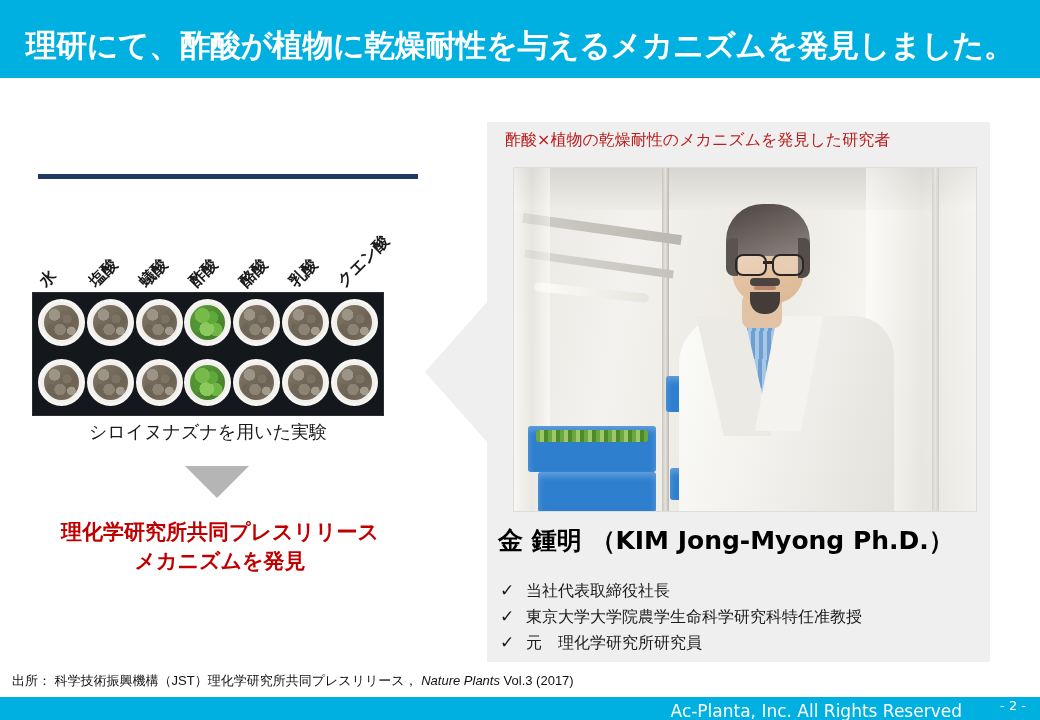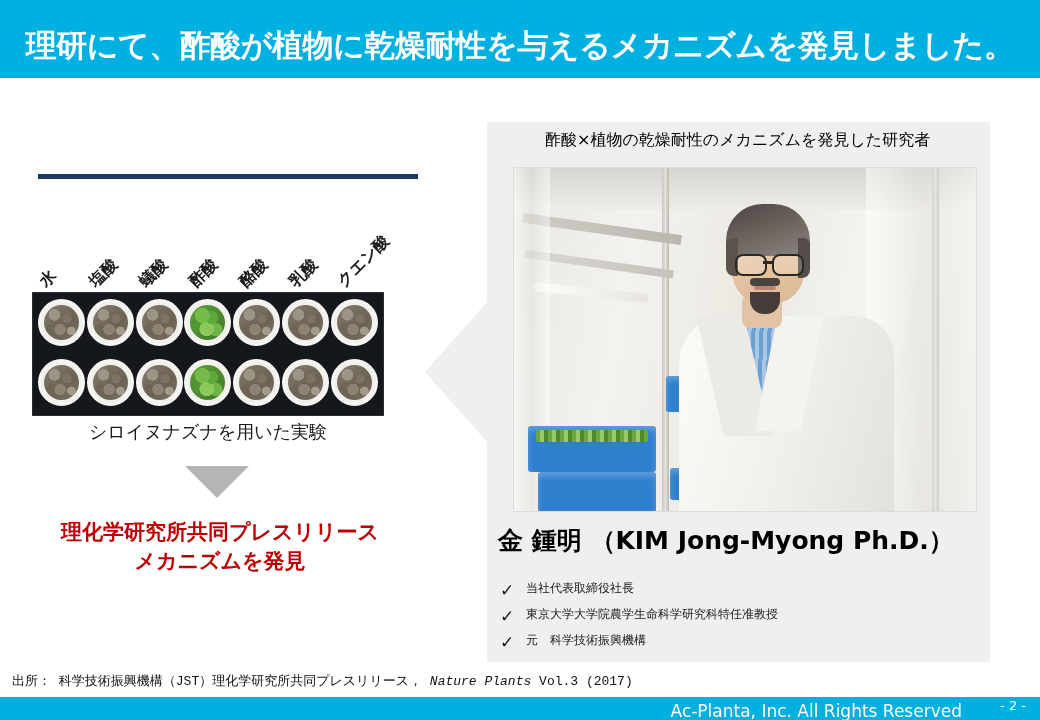--- a/index.html
+++ b/index.html
@@ -99,23 +99,22 @@
   }
 
   
   .callout{
     position:absolute;left:425px;top:122px;width:565px;height:540px;
     background:#efefef;
     clip-path:polygon(62px 0, 565px 0, 565px 540px, 62px 540px, 62px 320px, 0 250px, 62px 180px);
   }
   .callout-head{
     position:absolute;left:505px;top:130px;width:470px;
-    font-size:16px;color:#000000;
-    font-family:"DejaVu Sans","Liberation Sans",sans-serif;
-    margin-left:40px;
+    font-size:16px;color:#b91c1c;
+    font-family:"DejaVu Sans","Liberation Sans",sans-serif;
   }
 
   
   .photo{
     position:absolute;left:513px;top:167px;width:464px;height:345px;
     overflow:hidden;background:#e9e7e2;
     border:1px solid #ddd;box-sizing:border-box;
   }
   .ph-bg{position:absolute;inset:0;
     background:linear-gradient(100deg,#e8e7e2 0%,#f3f2ee 25%,#ece9e2 50%,#f5f4f0 72%,#e6e3dc 100%);}
@@ -167,28 +166,28 @@
 
   
   .person-name{
     position:absolute;left:498px;top:524px;
     font-size:25px;font-weight:bold;color:#000000;
     font-family:"DejaVu Sans","Liberation Sans",sans-serif;
   }
   .creds{position:absolute;left:500px;top:580px;width:490px;}
   .cred{display:flex;align-items:flex-start;margin-bottom:3px;}
   .cred .chk{width:26px;flex:0 0 26px;font-size:17px;color:#1a1a1a;line-height:1.35;}
-  .cred .txt{font-size:12px;color:#1a1a1a;line-height:1.35;
+  .cred .txt{font-size:16px;color:#1a1a1a;line-height:1.35;
     font-family:"DejaVu Sans","Liberation Sans",sans-serif;}
 
   
   .source{
     position:absolute;left:12px;top:672px;
     font-size:13px;color:#111;white-space:nowrap;
-    font-family:Liberation Mono, monospace;
+    font-family:Liberation Sans, sans-serif;
   }
   .source .ital{font-style:italic;}
   .footer-bar{
     position:absolute;left:0;top:697px;width:1040px;height:23px;background:#00b0e0;
   }
   .footer-copy{
     position:absolute;right:78px;top:701px;color:#fff;font-size:17px;
     font-family:"DejaVu Sans","Liberation Sans",sans-serif;
   }
   .footer-page{
@@ -315,21 +314,21 @@
     <div class="cred">
       <span class="chk">✓</span>
       <span class="txt">当社代表取締役社長</span>
     </div>
     <div class="cred">
       <span class="chk">✓</span>
       <span class="txt">東京大学大学院農学生命科学研究科特任准教授</span>
     </div>
     <div class="cred">
       <span class="chk">✓</span>
-      <span class="txt">元　科学技術振興機構</span>
+      <span class="txt">元　理化学研究所研究員</span>
     </div>
   </div>
 
   <div class="source">
     <span>出所： 科学技術振興機構（JST）理化学研究所共同プレスリリース，</span>
     <span class="ital">Nature Plants</span>
     <span>Vol.3 (2017)</span>
   </div>
 
   <div class="footer-bar"></div>

